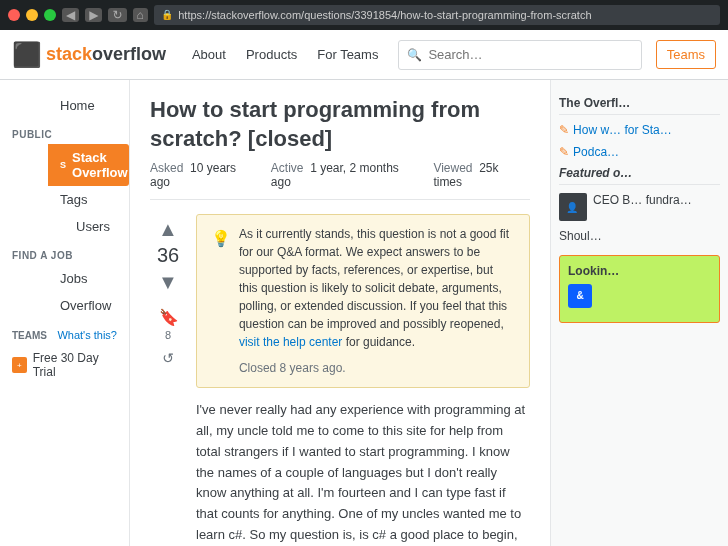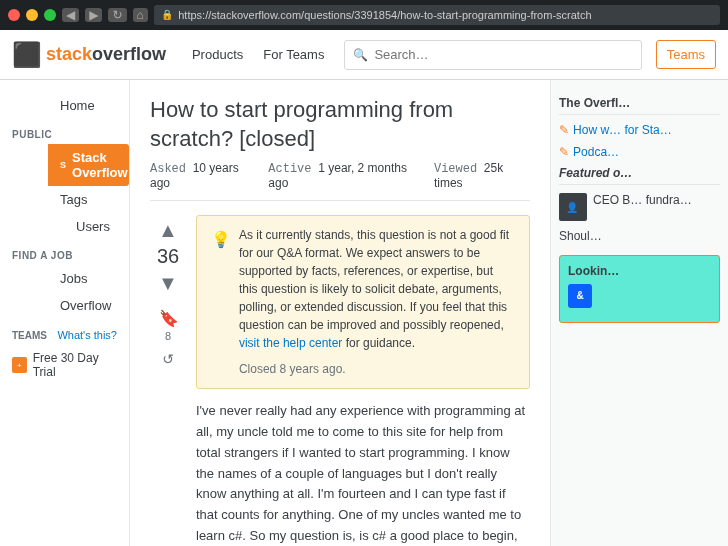--- a/index.html
+++ b/index.html
@@ -111,28 +111,28 @@
       display: inline-flex; align-items: center; justify-content: center;
     }
 
     
     #main {
       flex: 1;
       padding: 16px 20px;
       max-width: 520px;
     }
     .question-title {
-      font-size: 22px; font-weight: normal; color: #3b4045;
+      font-size: 22px; font-weight: bold; color: #3b4045;
       line-height: 1.3; margin-bottom: 8px;
     }
     .question-meta {
       display: flex; gap: 12px; font-size: 12px; color: #6a737c;
       margin-bottom: 14px; border-bottom: 1px solid #e4e6e8; padding-bottom: 10px;
     }
-    .meta-label { font-weight: normal; font-family: Liberation Mono, monospace; }
+    .meta-label { font-weight: normal; }
     .meta-value { color: #3b4045; }
 
     
     .answer-section {
       display: flex; gap: 10px;
     }
     .vote-col {
       display: flex; flex-direction: column; align-items: center;
       min-width: 36px;
     }
@@ -194,21 +194,21 @@
       display: flex; gap: 6px; align-items: flex-start; cursor: pointer;
     }
     .featured-img {
       width: 28px; height: 28px; background: #3b4045; flex-shrink: 0;
       border-radius: 2px; display: flex; align-items: center; justify-content: center;
       font-size: 10px; color: #fff;
     }
 
     
     .looking-section {
-      background: #5eead4; border: 1px solid #f48024; border-radius: 3px;
+      background: #bef264; border: 1px solid #f48024; border-radius: 3px;
       padding: 8px; margin-top: 10px;
     }
     .looking-title {
       font-size: 12px; font-weight: bold; color: #3b4045; margin-bottom: 6px;
     }
     .job-item {
       font-size: 11px; color: #3b4045; margin-bottom: 6px; line-height: 1.3;
       display: flex; gap: 6px;
     }
     .job-icon {
@@ -234,20 +234,21 @@
   </div>
 </div>
 
 <div id="navbar">
   <div class="logo-area">
     <span class="logo-icon">⬛</span>
     <span class="logo-text">
       <span>stack</span>overflow
     </span>
   </div>
+  <span class="nav-link">About</span>
   <span class="nav-link">Products</span>
   <span class="nav-link">For Teams</span>
   <div class="search-box">
     <span class="search-icon">🔍</span>
     <input type="text" placeholder="Search…" style="">
   </div>
   <button class="teams-btn">Teams</button>
 </div>
 
 <div id="layout">

